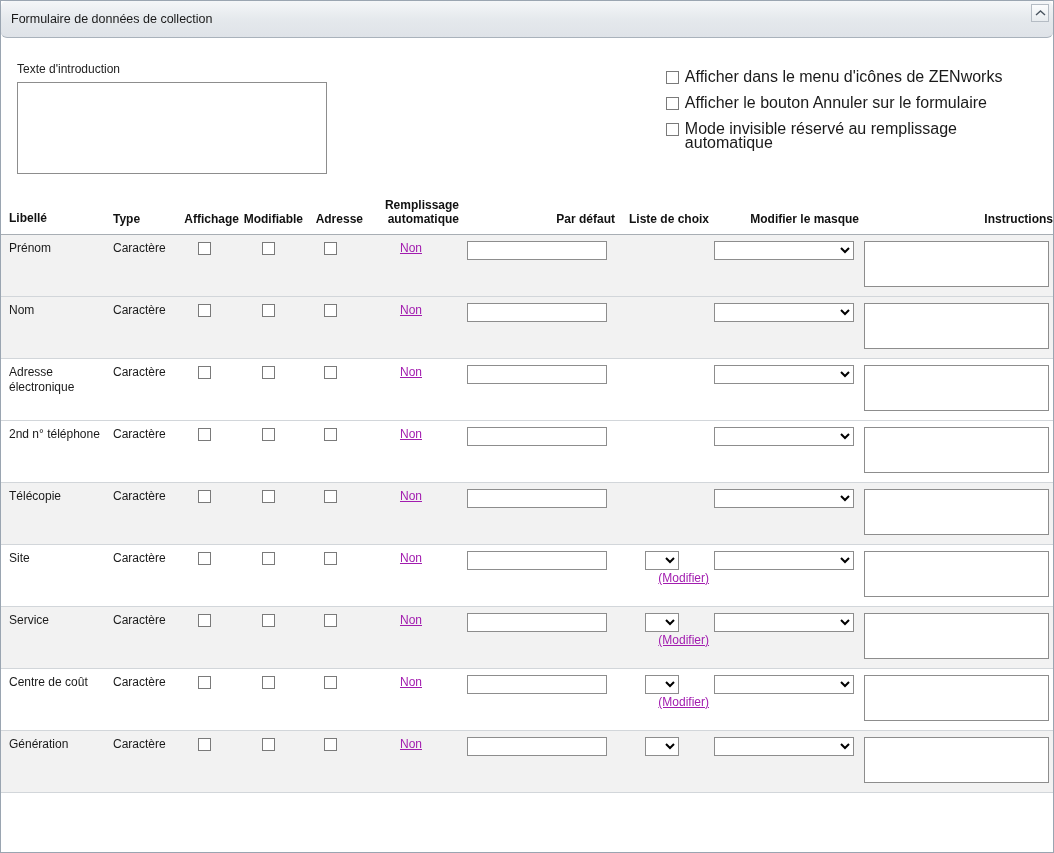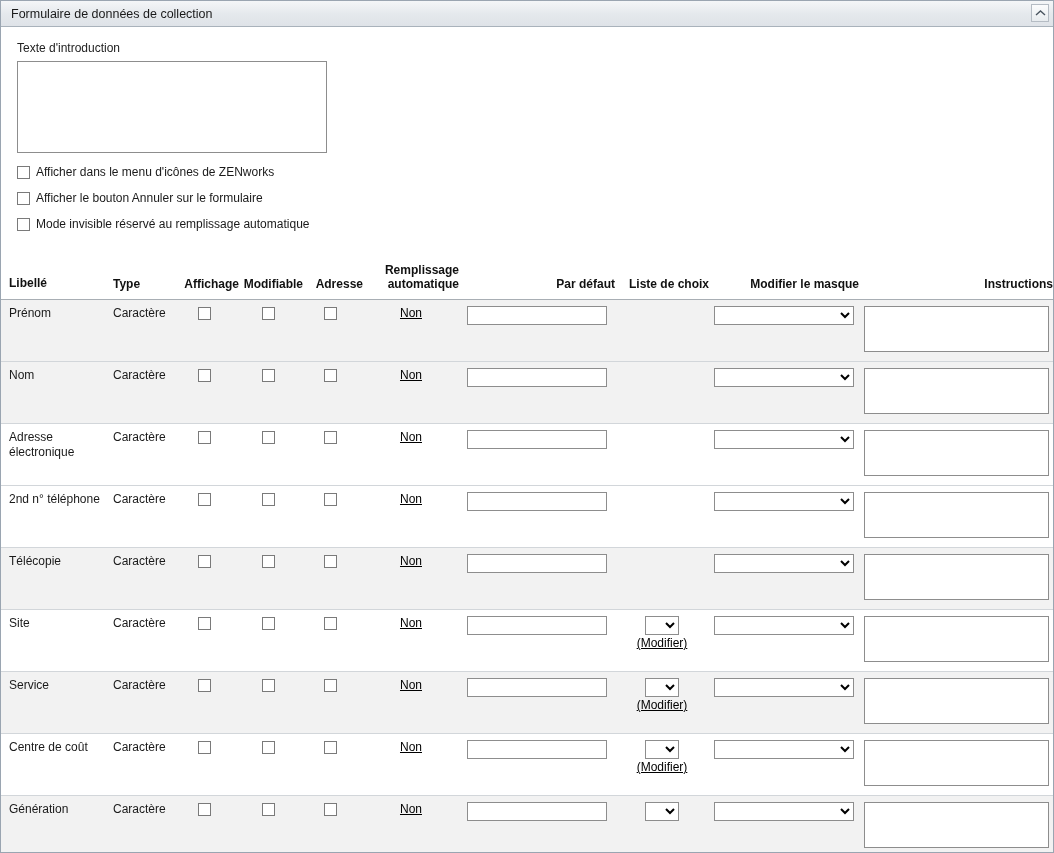--- a/index.html
+++ b/index.html
@@ -12,27 +12,28 @@
     width: 1054px;
     height: 853px;
     position: relative;
     overflow: hidden;
     background: #ffffff;
     border: 1px solid #9aa5b1;
   }
 
   
   .panel-header {
-    height: 26px;
+    height: 37px;
     background: linear-gradient(to bottom, #f4f6f8 0%, #e4e8ec 55%, #dfe3e8 100%);
     border-bottom: 1px solid #a9b2bb;
     display: flex;
     align-items: center;
     padding: 0 16px 0 10px;
     position: relative;
+    border-radius: 6px;
   }
   .panel-title {
     font-size: 12.5px;
     color: #1a1a1a;
     font-weight: normal;
   }
   .collapse-btn {
     position: absolute;
     right: 4px;
     top: 3px;
@@ -43,22 +44,21 @@
     display: flex;
     align-items: center;
     justify-content: center;
     cursor: pointer;
   }
   .collapse-btn svg { display:block; }
 
   
   .top-area {
     display: flex;
-    padding: 14px 10px 0 16px;
-    flex-direction: column;
+    padding: 24px 10px 0 16px;
   }
   .intro-block { width: 660px; }
   .intro-label {
     font-size: 12px;
     color: #222;
     margin-bottom: 6px;
   }
   .intro-textarea {
     width: 310px;
     height: 92px;
@@ -81,21 +81,21 @@
     width: 13px; height: 13px;
     border: 1px solid #7a7a7a;
     background: #fff;
     margin-right: 6px;
     flex: 0 0 auto;
     display: inline-block;
     margin-top: 1px;
     cursor: pointer;
   }
   .check-label {
-    font-size: 12px;
+    font-size: 16px;
     color: #1a1a1a;
     line-height: 14px;
   }
 
   
   .grid {
     margin-top: 18px;
     width: 1052px;
     border-collapse: collapse;
     table-layout: fixed;
@@ -147,24 +147,25 @@
   .instr-box {
     width: 185px;
     height: 46px;
     border: 1px solid #8d8d8d;
     background: #fff;
     resize: none;
     font-family: "Liberation Sans", sans-serif;
     font-size: 12px;
   }
   a.link {
-    color: #000000;
+    color: #a21caf;
     font-size: 12px;
     text-decoration: underline;
     cursor: pointer;
+    text-align: right;
   }
   .modif-link {
     display: block;
     margin-top: 1px;
     font-size: 11.5px;
   }
   .col-choice-cell { text-align: center; }
 </style>
 </head>
 <body>

